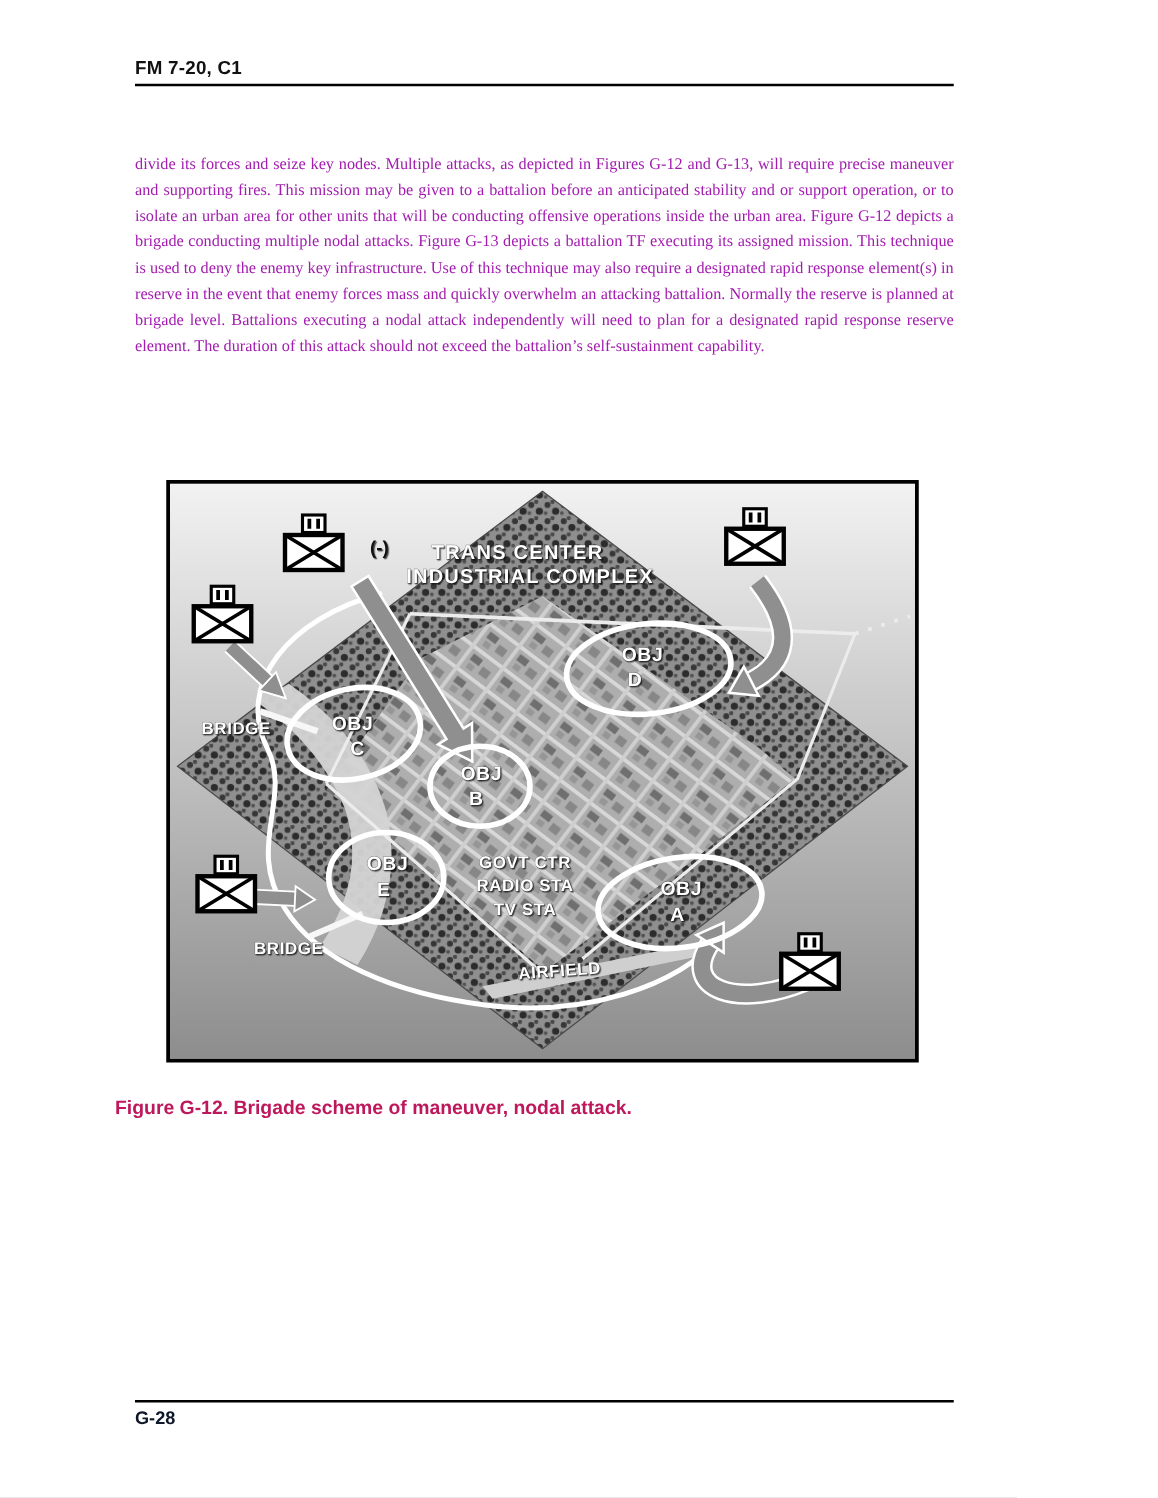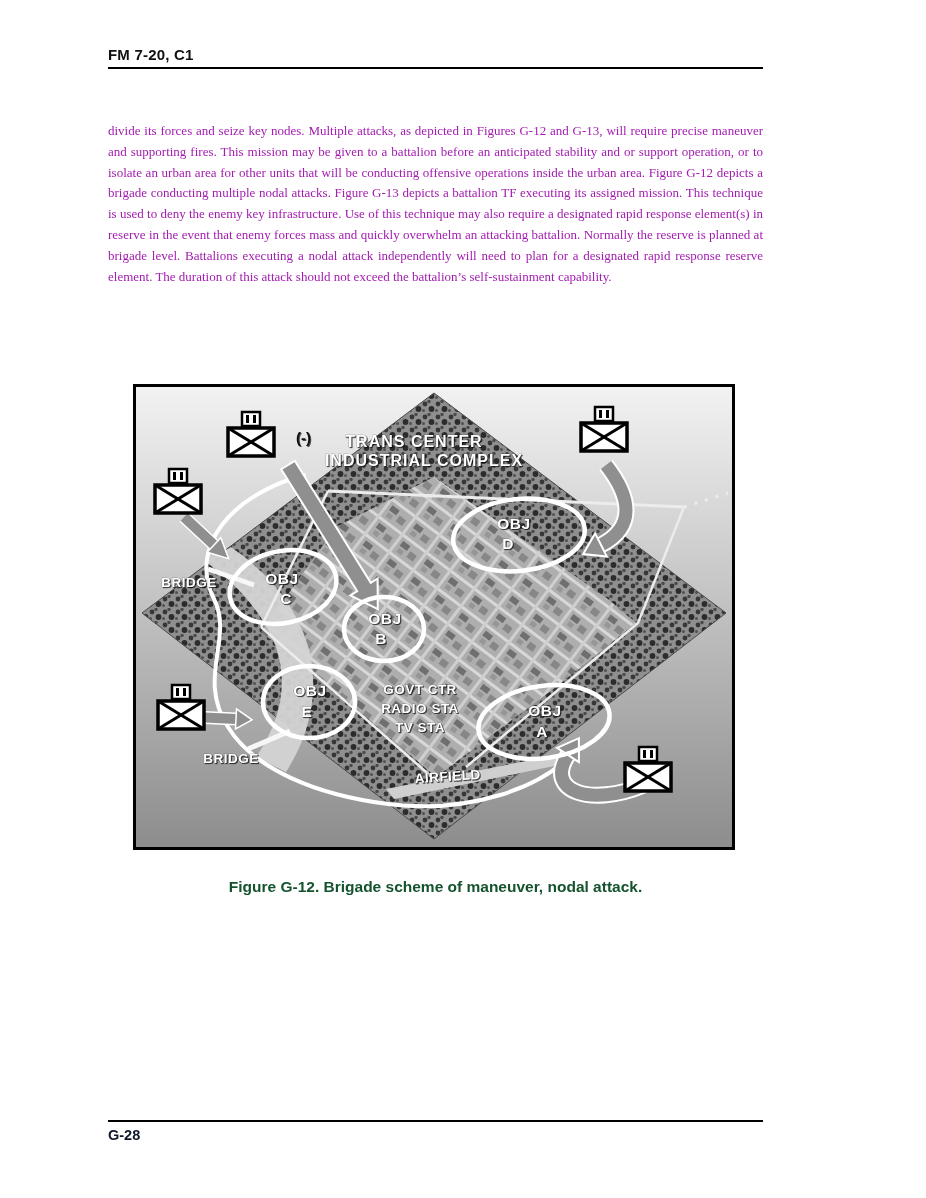--- a/index.html
+++ b/index.html
@@ -34,26 +34,26 @@
 
   .figure-frame {
     position: absolute;
     left: 133px; top: 384px;
     width: 596px; height: 460px;
     border: 3px solid #000;
     background: linear-gradient(#f3f3f3, #8f8f8f);
   }
   .figure-caption {
     position: absolute;
-    left: 108px; top: 878px; width: 655px;
-    text-align: center;
+    left: 92px; top: 878px; width: 655px;
+    text-align: left;
     font-family: "Liberation Sans", sans-serif;
     font-weight: bold;
     font-size: 15.5px;
-    color: #14532d;
+    color: #be185d;
   }
 
   .footer-rule {
     position: absolute;
     left: 108px; top: 1120px; width: 655px;
     border: 0; border-top: 2px solid #000; margin: 0;
   }
   .footer-page {
     position: absolute;
     left: 108px; top: 1127px;

